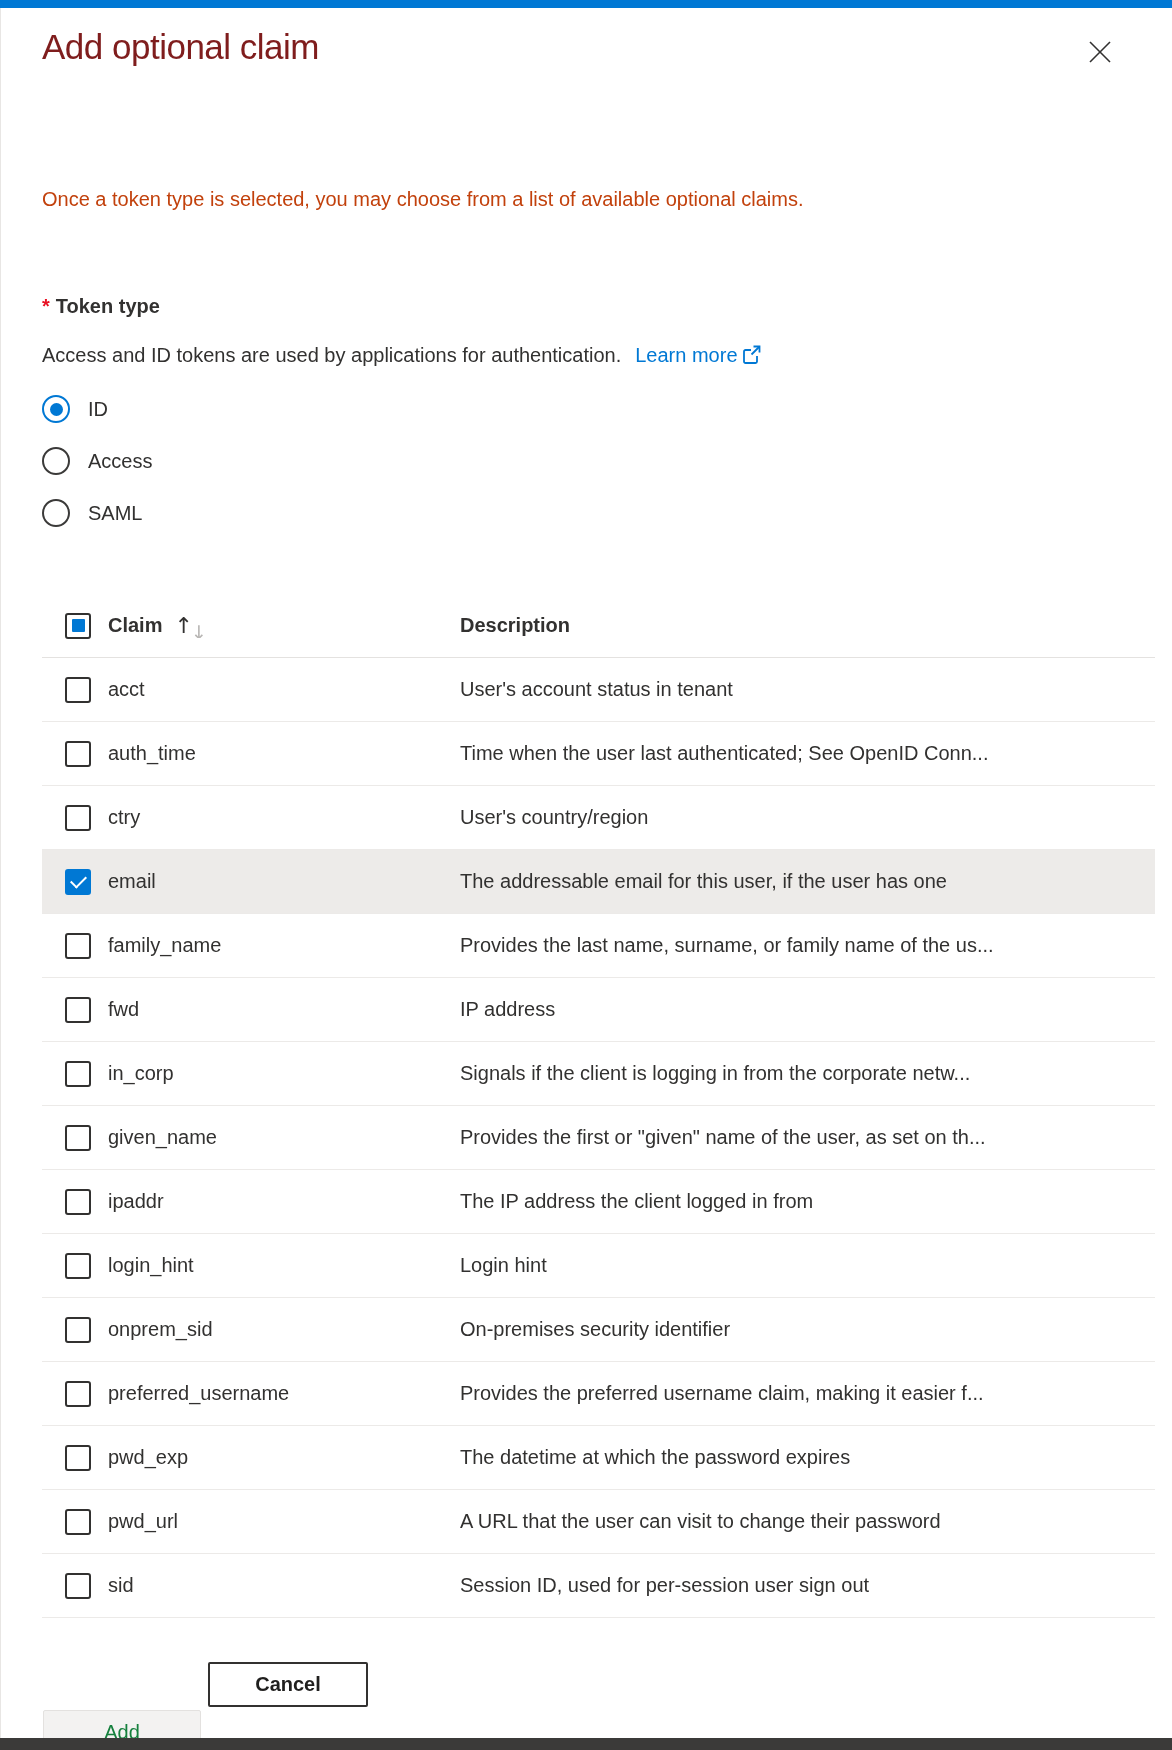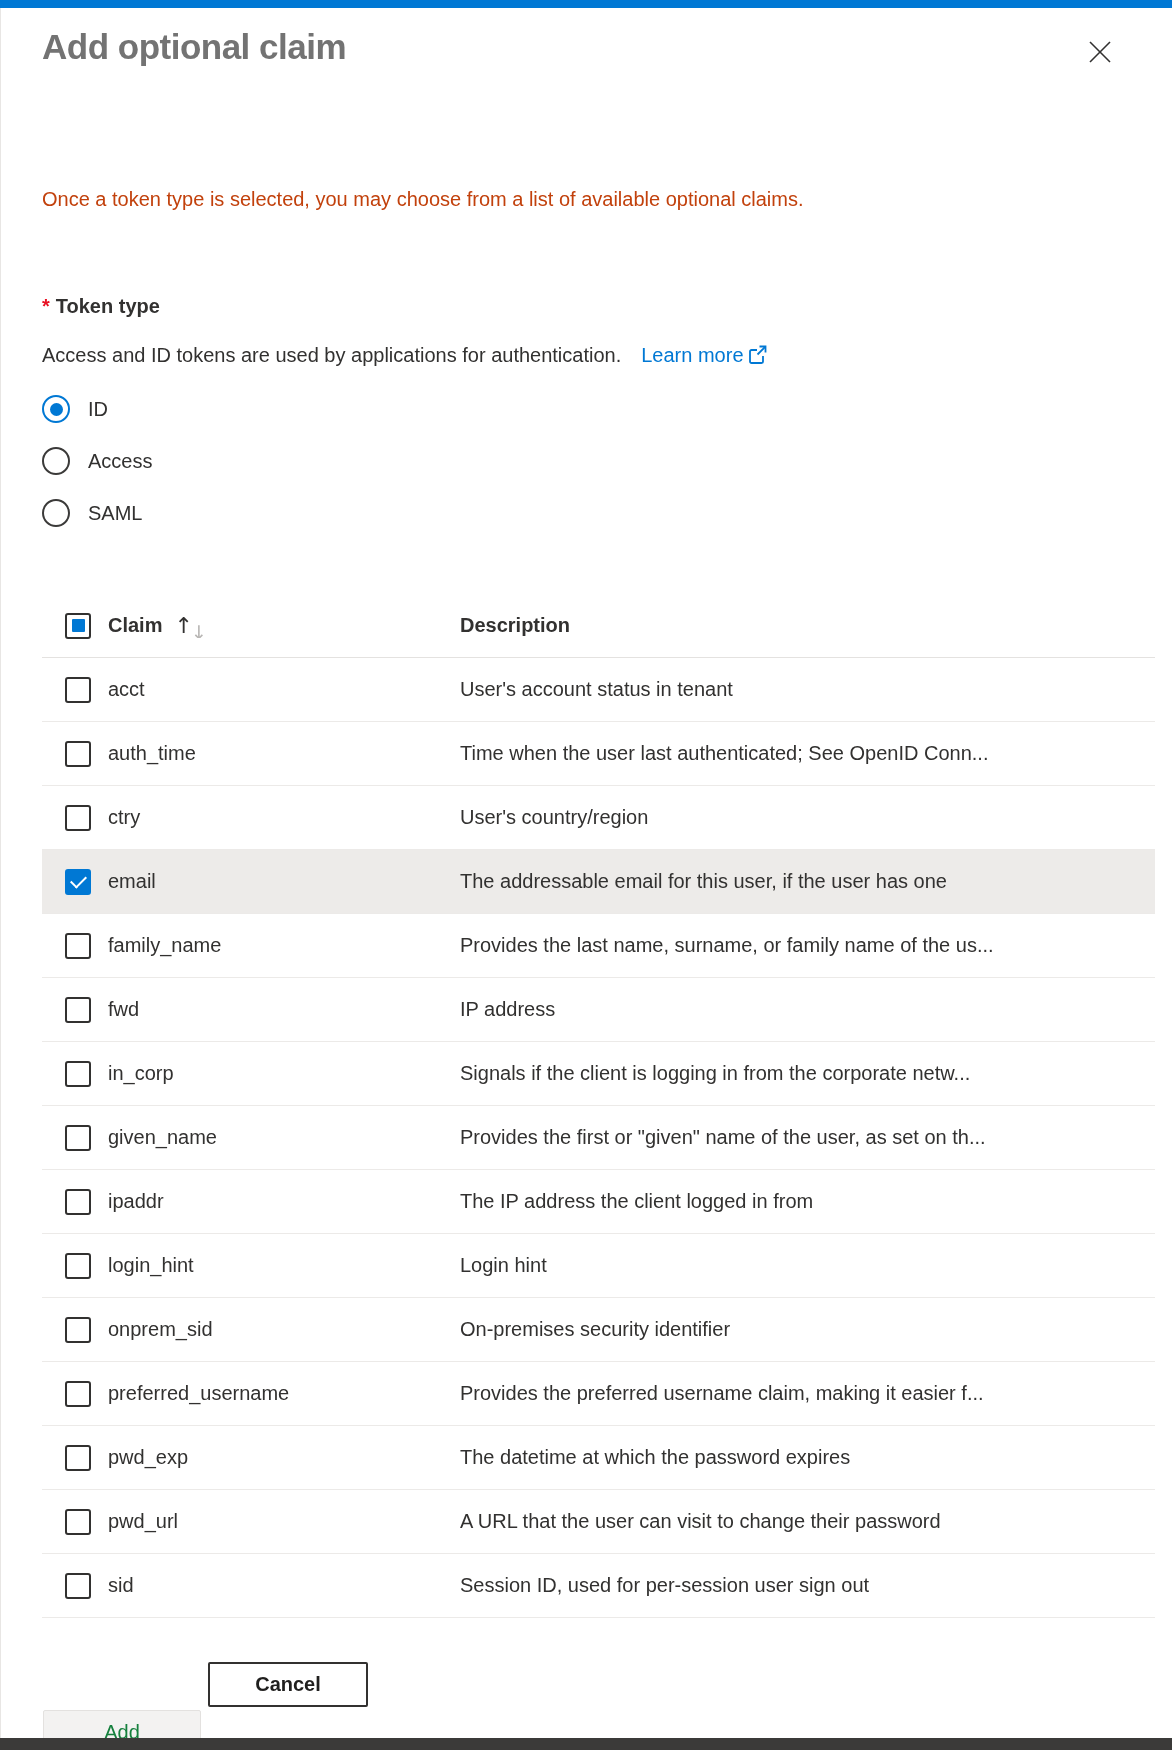--- a/index.html
+++ b/index.html
@@ -5,29 +5,29 @@
   html,body{margin:0;padding:0;}
   body{
     width:1172px;height:1750px;position:relative;overflow:hidden;
     background:#ffffff;color:#323130;
     font-family:"Liberation Sans","DejaVu Sans",sans-serif;
   }
   .topbar{position:absolute;top:0;left:0;right:0;height:8px;background:#0078d4;}
   .left-edge{position:absolute;top:8px;bottom:0;left:0;width:1px;background:#e8e6e4;}
   .bottombar{position:absolute;left:0;right:0;bottom:0;height:12px;background:#3b3a39;}
 
-  .title{position:absolute;left:42px;top:27px;font-size:35px;font-weight:700;color:#737373;letter-spacing:-0.5px;}
+  .title{position:absolute;left:42px;top:27px;font-size:35px;font-weight:400;color:#7f1d1d;letter-spacing:-0.5px;}
   .close-btn{position:absolute;left:1080px;top:33px;width:40px;height:40px;display:flex;align-items:center;justify-content:center;cursor:pointer;background:none;border:none;padding:0;}
 
   .intro{position:absolute;left:42px;top:188px;font-size:20px;color:#c2410c;}
 
   .tt-label{position:absolute;left:42px;top:295px;font-size:20px;font-weight:700;}
   .req{color:#e81123;font-weight:700;margin-right:6px;}
   .tt-desc{position:absolute;left:42px;top:342px;font-size:20px;display:flex;align-items:center;}
-  .learn-more{color:#0078d4;text-decoration:none;margin-left:20px;cursor:pointer;}
+  .learn-more{color:#0078d4;text-decoration:none;margin-left:14px;cursor:pointer;}
   .ext-icon{margin-left:3px;position:relative;top:2px;}
 
   .radios{position:absolute;left:42px;top:386px;}
   .radio-row{display:flex;align-items:center;height:46px;margin-bottom:6px;cursor:pointer;}
   .radio-circle{width:28px;height:28px;border:2px solid #3b3a39;border-radius:50%;box-sizing:border-box;background:#fff;display:flex;align-items:center;justify-content:center;flex:0 0 auto;}
   .radio-row.selected .radio-circle{border-color:#0078d4;}
   .radio-dot{width:13px;height:13px;border-radius:50%;background:transparent;}
   .radio-row.selected .radio-dot{background:#0078d4;}
   .radio-label{margin-left:18px;font-size:20px;}
 

